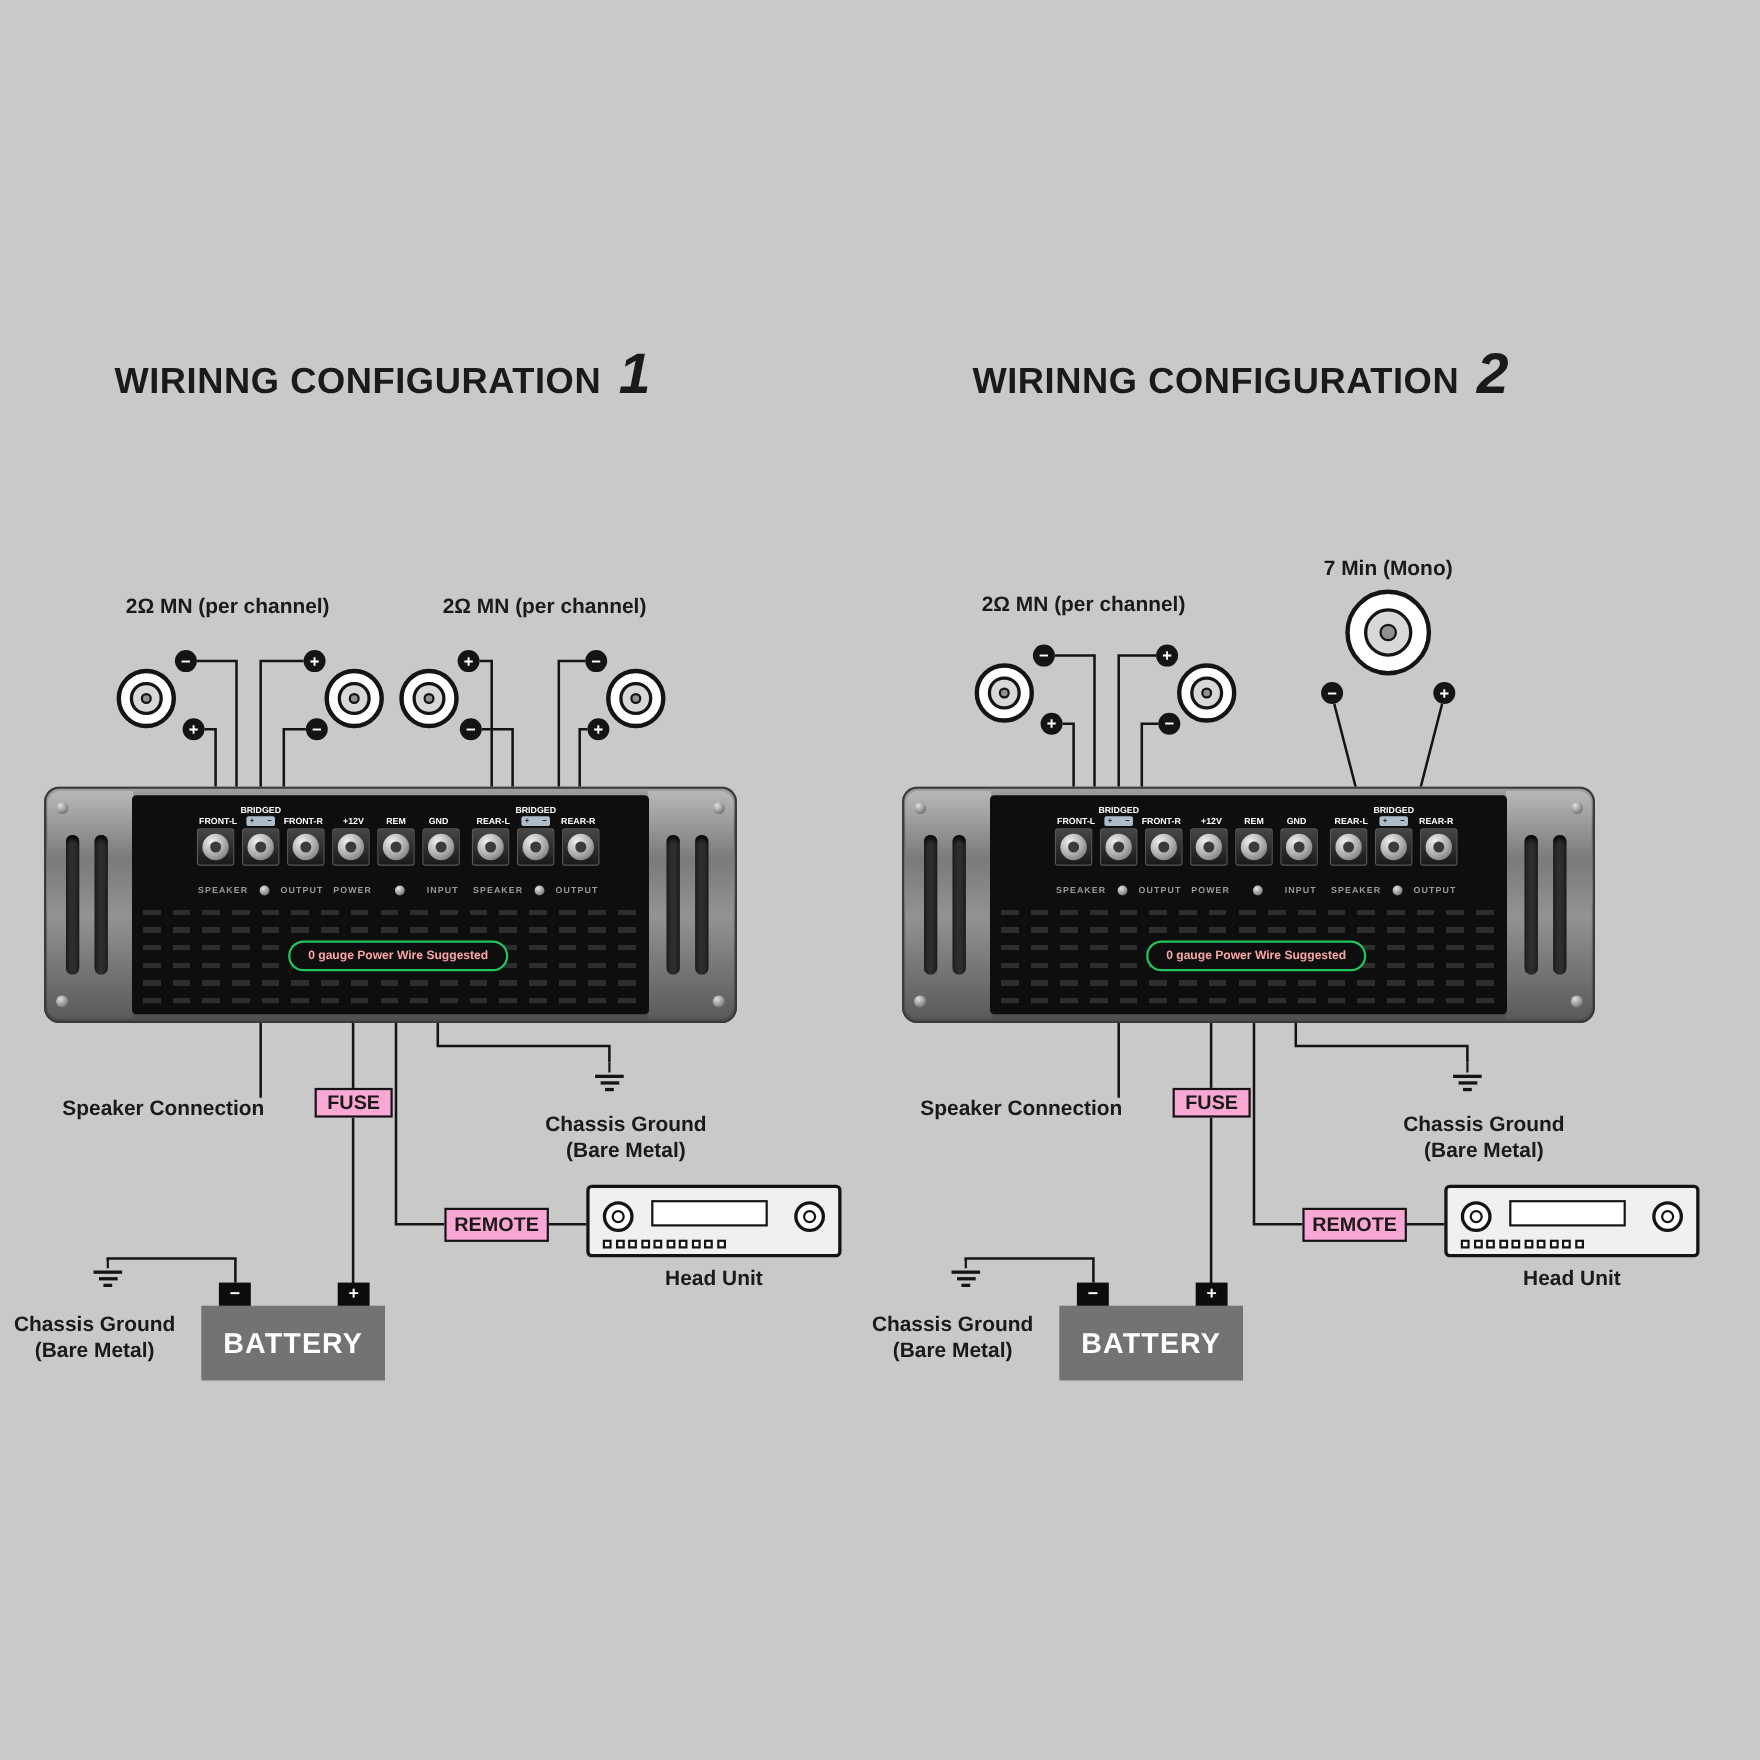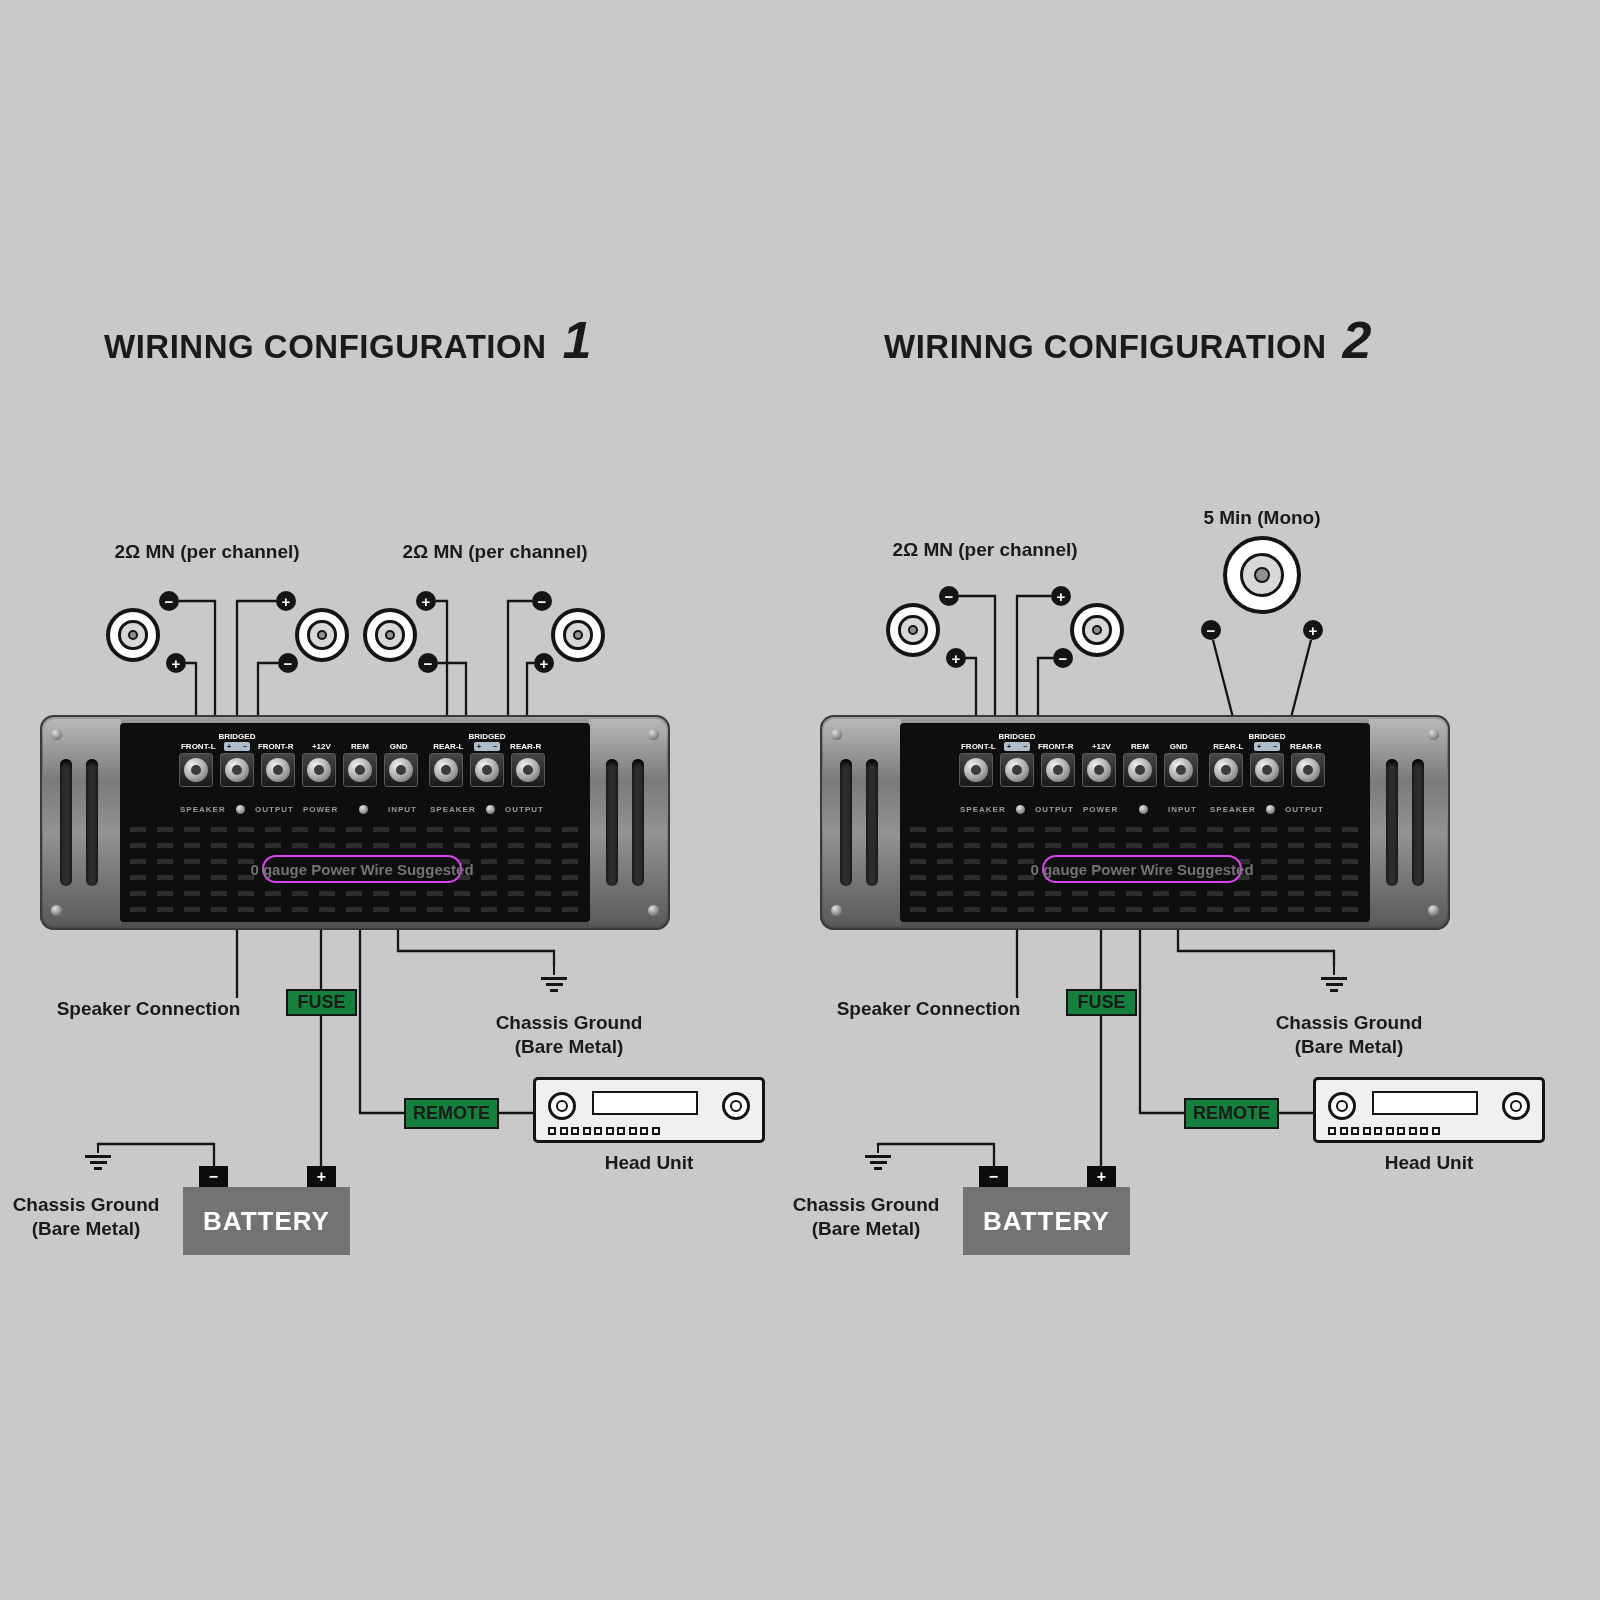--- a/index.html
+++ b/index.html
@@ -43,23 +43,23 @@
   .tlabels{display:grid;grid-template-columns:1fr 1fr 1fr;text-align:center;color:#fff;font-size:8px;font-weight:bold;height:22px;align-items:end;}
   .bcell{display:flex;flex-direction:column;align-items:center;gap:1px;}
   .chip{width:26px;height:9px;background:#aebdca;border-radius:2px;font-size:7px;color:#111;display:flex;justify-content:space-between;padding:0 3px;line-height:9px;box-sizing:border-box;font-style:normal;}
   .chip i{font-style:normal;}
   .trow{display:flex;gap:7px;margin-top:2px;}
   .term{width:34px;height:34px;background:linear-gradient(180deg,#464646,#191919);border:1px solid #5a5a5a;border-radius:3px;display:flex;align-items:center;justify-content:center;box-sizing:border-box;}
   .term-screw{width:24px;height:24px;border-radius:50%;background:radial-gradient(circle at 35% 30%,#f0f0f0,#a8a8a8 55%,#5c5c5c);position:relative;display:block;}
   .term-screw::after{content:"";position:absolute;inset:7px;border-radius:50%;background:#3b3b3b;}
   .tsub{margin-top:18px;display:flex;align-items:center;justify-content:space-between;color:#9b9b9b;font-size:8px;font-weight:bold;letter-spacing:1px;padding:0 1px;}
   .pscrew{width:9px;height:9px;border-radius:50%;background:radial-gradient(circle at 35% 30%,#e5e5e5,#8f8f8f 60%,#454545);display:block;}
-  .amp-badge{position:absolute;left:142px;top:132px;width:196px;height:24px;border:2px solid #d946ef;border-radius:14px;color:#737373;background:#0e0e0e;font-size:15px;font-weight:bold;display:flex;align-items:center;justify-content:center;white-space:nowrap;}
-  
-  .wire-box{position:absolute;border:2.5px solid #141414;background:#15803d;font-weight:bold;font-size:18px;display:flex;align-items:center;justify-content:center;box-sizing:border-box;}
+  .amp-badge{position:absolute;left:142px;top:132px;width:196px;height:24px;border:2px solid #22c55e;border-radius:14px;color:#fca5a5;background:#0e0e0e;font-size:11px;font-weight:bold;display:flex;align-items:center;justify-content:center;white-space:nowrap;}
+  
+  .wire-box{position:absolute;border:2.5px solid #141414;background:#f9a8d4;font-weight:bold;font-size:18px;display:flex;align-items:center;justify-content:center;box-sizing:border-box;}
   
   .ground{position:absolute;width:28px;display:flex;flex-direction:column;align-items:center;}
   .ground i{display:block;background:#141414;}
   .g-stem{width:2.5px;height:9px;}
   .g-b1{width:26px;height:3px;margin-top:2px;}
   .g-b2{width:17px;height:3px;margin-top:3px;}
   .g-b3{width:8px;height:3px;margin-top:3px;}
   
   .headunit{position:absolute;width:232px;height:66px;background:#f0f0f0;border:3px solid #141414;border-radius:5px;box-sizing:border-box;}
   .hu-knob{position:absolute;top:12px;width:28px;height:28px;border:3px solid #141414;border-radius:50%;background:#fff;display:flex;align-items:center;justify-content:center;box-sizing:border-box;}
@@ -301,21 +301,21 @@
                M398 930 V951 H554 V966
                M214 1166 V1144 H98 V1146"></path>
     </svg>
 
     <div class="title">
       <span class="t-main">WIRINNG CONFIGURATION</span>
       <span class="t-num">2</span>
     </div>
 
     <div class="lbl" style="left:105px;top:538px;width:200px;">2Ω MN (per channel)</div>
-    <div class="lbl" style="left:377px;top:506px;width:210px;">5 Min (Mono)</div>
+    <div class="lbl" style="left:377px;top:506px;width:210px;">7 Min (Mono)</div>
 
     <div class="speaker small" style="left:106px;top:603px;">
       <div class="spk-mid">
           <div class="spk-core"></div>
         </div>
     </div>
     <div class="speaker small" style="left:290px;top:603px;">
       <div class="spk-mid">
           <div class="spk-core"></div>
         </div>

